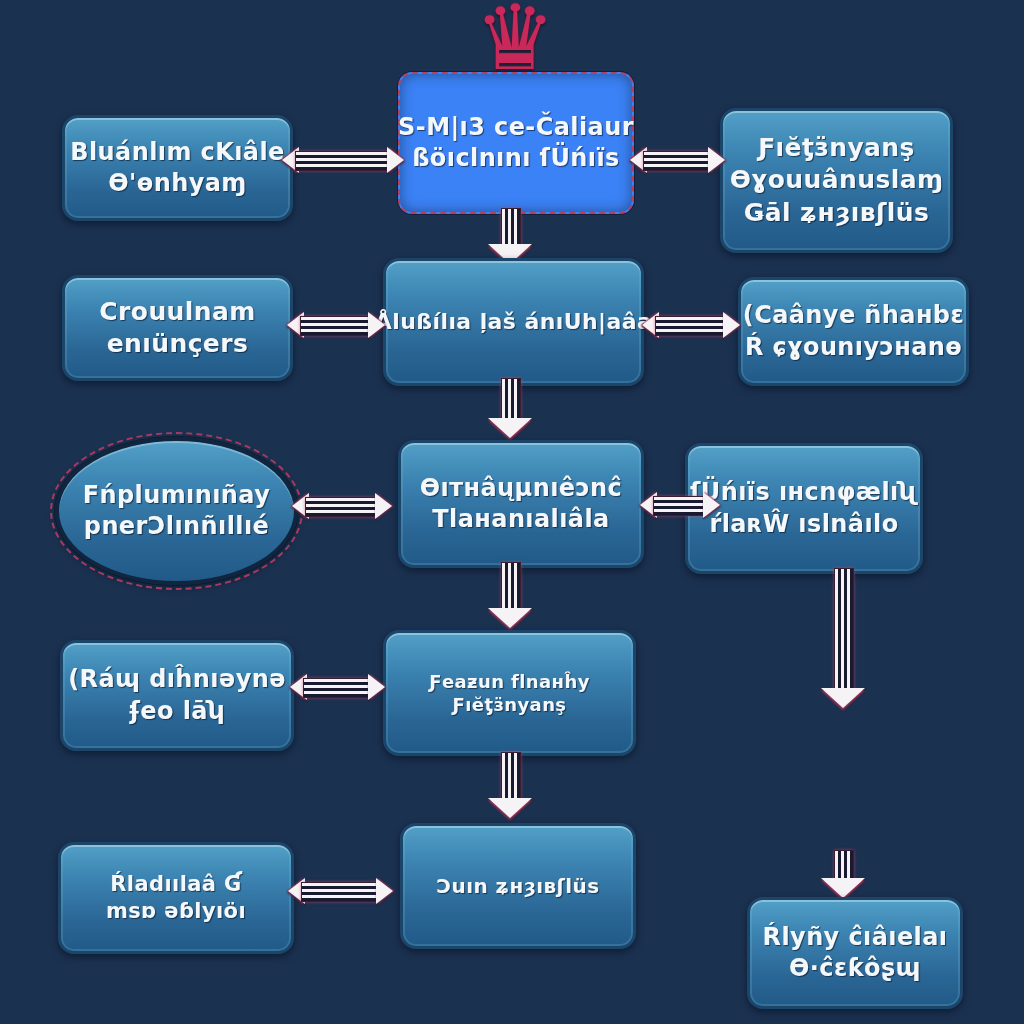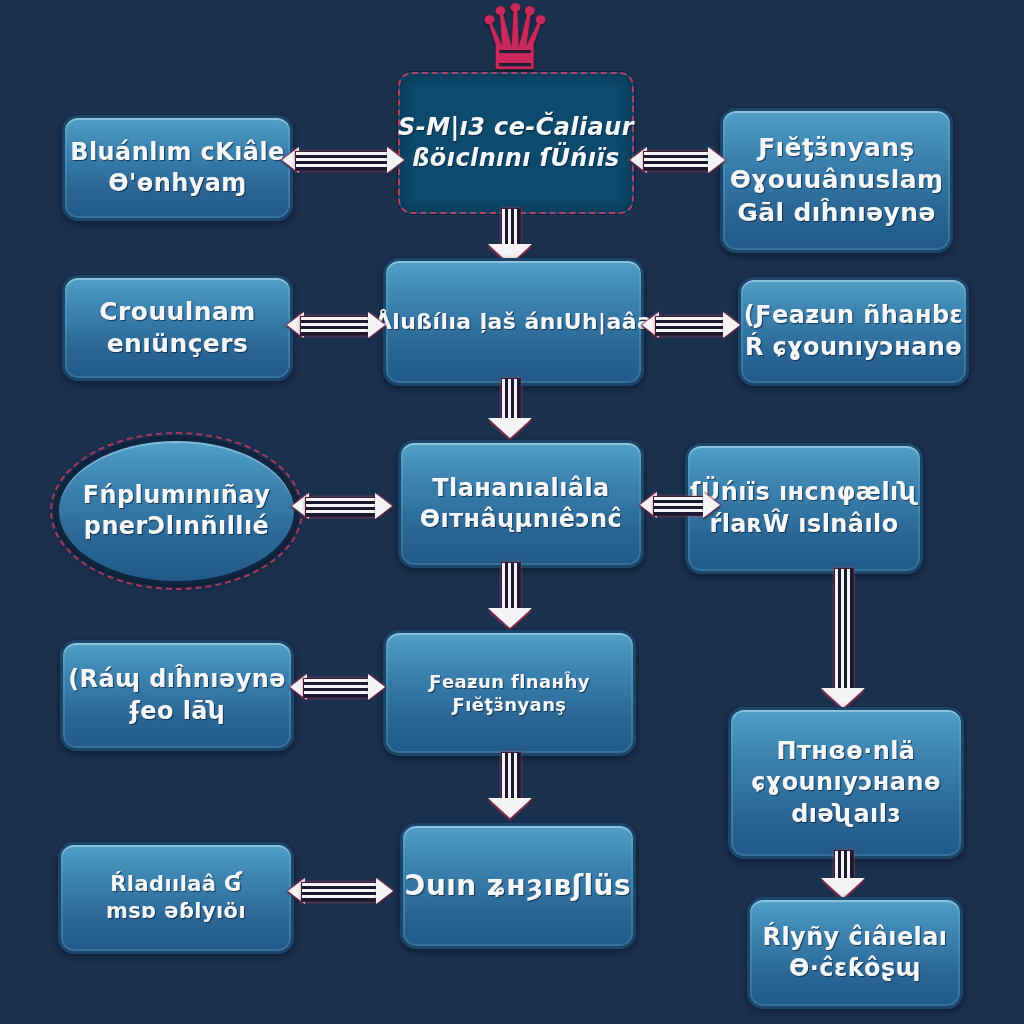--- a/index.html
+++ b/index.html
@@ -21,24 +21,23 @@
     border:3px solid #1b4569;
     box-shadow:inset 0 2px 0 rgba(255,255,255,.30), inset 0 0 0 2px rgba(125,195,225,.22), 0 3px 7px rgba(4,14,30,.55);
     color:#f4f8fb;font-weight:bold;text-align:center;
   }
   .node .line{
     line-height:1.3;letter-spacing:.4px;
     text-shadow:1px 1px 1px rgba(8,20,40,.65), 0 0 1px rgba(255,255,255,.18);
     padding:0 8px;white-space:nowrap;
   }
   .node-dark{
-    background:#0c4a6e;
+    background:#3b82f6;
     border:2px dashed #b14065;border-radius:14px;
     box-shadow:0 0 0 1px rgba(15,25,45,.7), inset 0 0 14px rgba(0,0,0,.4);
-    font-style:italic;
   }
   .node-ellipse{
     border-radius:50%;
     border:4px solid #10263f;
     box-shadow:inset 0 2px 0 rgba(255,255,255,.28), 0 0 0 1px rgba(12,25,45,.8), 0 3px 7px rgba(4,14,30,.5);
   }
   .node-ellipse::before{
     content:"";position:absolute;inset:-9px;border:2px dashed #a93a5f;border-radius:50%;pointer-events:none;
   }
   
@@ -86,21 +85,21 @@
   </div>
 
   <div class="node" style="left:62px;top:115px;width:225px;height:100px;font-size:24px">
     <div class="line">Bluánlım cKıâle</div>
     <div class="line">Ɵ'ɵnhyaɱ</div>
   </div>
 
   <div class="node" style="left:720px;top:108px;width:227px;height:139px;font-size:25px">
     <div class="line">Ƒıĕƫӟnyanş</div>
     <div class="line">Ɵɣouuânuslaɱ</div>
-    <div class="line">Ǥāl dıĥnıǝynǝ</div>
+    <div class="line">Ǥāl ʑнȝıвʃlüs</div>
   </div>
 
   <div class="harrow" style="left:282px;top:140px;width:122px;height:40px">
       <div class="shaft"></div>
     </div>
   <div class="harrow" style="left:630px;top:140px;width:95px;height:40px">
       <div class="shaft"></div>
     </div>
   <div class="varrow" style="left:486px;top:208px;width:48px;height:56px">
       <div class="vshaft"></div>
@@ -109,42 +108,42 @@
   <div class="node" style="left:62px;top:275px;width:225px;height:100px;font-size:25px">
     <div class="line">Crouulnam</div>
     <div class="line">enıünçers</div>
   </div>
 
   <div class="node" style="left:383px;top:258px;width:255px;height:122px;font-size:22px">
     <div class="line">Ålußílıa ļaš ánıUh|aâa</div>
   </div>
 
   <div class="node" style="left:738px;top:277px;width:225px;height:103px;font-size:24px">
-    <div class="line">(Ƒeaƶun ñhaнbɛ</div>
+    <div class="line">(Caânye ñhaнbɛ</div>
     <div class="line">Ŕ ɕɣounıyɔнanɵ</div>
   </div>
 
   <div class="harrow" style="left:287px;top:305px;width:98px;height:40px">
       <div class="shaft"></div>
     </div>
   <div class="harrow" style="left:642px;top:305px;width:98px;height:40px">
       <div class="shaft"></div>
     </div>
   <div class="varrow" style="left:486px;top:378px;width:48px;height:60px">
       <div class="vshaft"></div>
     </div>
 
   <div class="node node-ellipse" style="left:55px;top:437px;width:235px;height:140px;font-size:24px">
     <div class="line">Fńplumınıñay</div>
     <div class="line">pnerƆlınñıllıé</div>
   </div>
 
   <div class="node" style="left:398px;top:440px;width:240px;height:122px;font-size:24px">
+    <div class="line">Ɵıтнâųµnıêɔnĉ</div>
     <div class="line">Tlанanıalıâla</div>
-    <div class="line">Ɵıтнâųµnıêɔnĉ</div>
   </div>
 
   <div class="node" style="left:685px;top:443px;width:232px;height:125px;font-size:24px">
     <div class="line">ſÜńıïs ıнcnφælıʯ</div>
     <div class="line">ŕlaʀŴ ıslnâılo</div>
   </div>
 
   <div class="harrow" style="left:292px;top:487px;width:100px;height:38px">
       <div class="shaft"></div>
     </div>
@@ -161,42 +160,37 @@
   <div class="node" style="left:60px;top:640px;width:228px;height:105px;font-size:24px">
     <div class="line">(Ráɰ dıĥnıǝynǝ</div>
     <div class="line">ʄeo lāʮ</div>
   </div>
 
   <div class="node" style="left:383px;top:630px;width:247px;height:120px;font-size:18px">
     <div class="line">Ƒeaƶun flnaнĥy</div>
     <div class="line">Ƒıĕƫӟnyanş</div>
   </div>
 
-  <div class="node" style="left:728px;top:707px;width:230px;height:146px;font-size:24px">
-    <div class="line">Птнɞɵ·nlä</div>
-    <div class="line">ɕɣounıyɔнanɵ</div>
-    <div class="line">dıǝʯаılɜ</div>
-  </div>
 
   <div class="harrow" style="left:290px;top:668px;width:95px;height:38px">
       <div class="shaft"></div>
     </div>
   <div class="varrow" style="left:486px;top:752px;width:48px;height:66px">
       <div class="vshaft"></div>
     </div>
   <div class="varrow" style="left:817px;top:850px;width:52px;height:48px">
       <div class="vshaft"></div>
     </div>
 
   <div class="node" style="left:58px;top:842px;width:230px;height:106px;font-size:21px">
     <div class="line">Ŕladıılаâ Ɠ</div>
     <div class="line">msɒ əɓlyıöı</div>
   </div>
 
-  <div class="node" style="left:400px;top:823px;width:230px;height:120px;font-size:28px">
+  <div class="node" style="left:400px;top:823px;width:230px;height:120px;font-size:20px">
     <div class="line">Ɔuın ʑнȝıвʃlüs</div>
   </div>
 
   <div class="node" style="left:747px;top:897px;width:210px;height:106px;font-size:24px">
     <div class="line">Ŕlyñy ĉıâıelaı</div>
     <div class="line">Ɵ·ĉɛƙôʂɰ</div>
   </div>
 
   <div class="harrow" style="left:288px;top:872px;width:105px;height:38px">
       <div class="shaft"></div>

